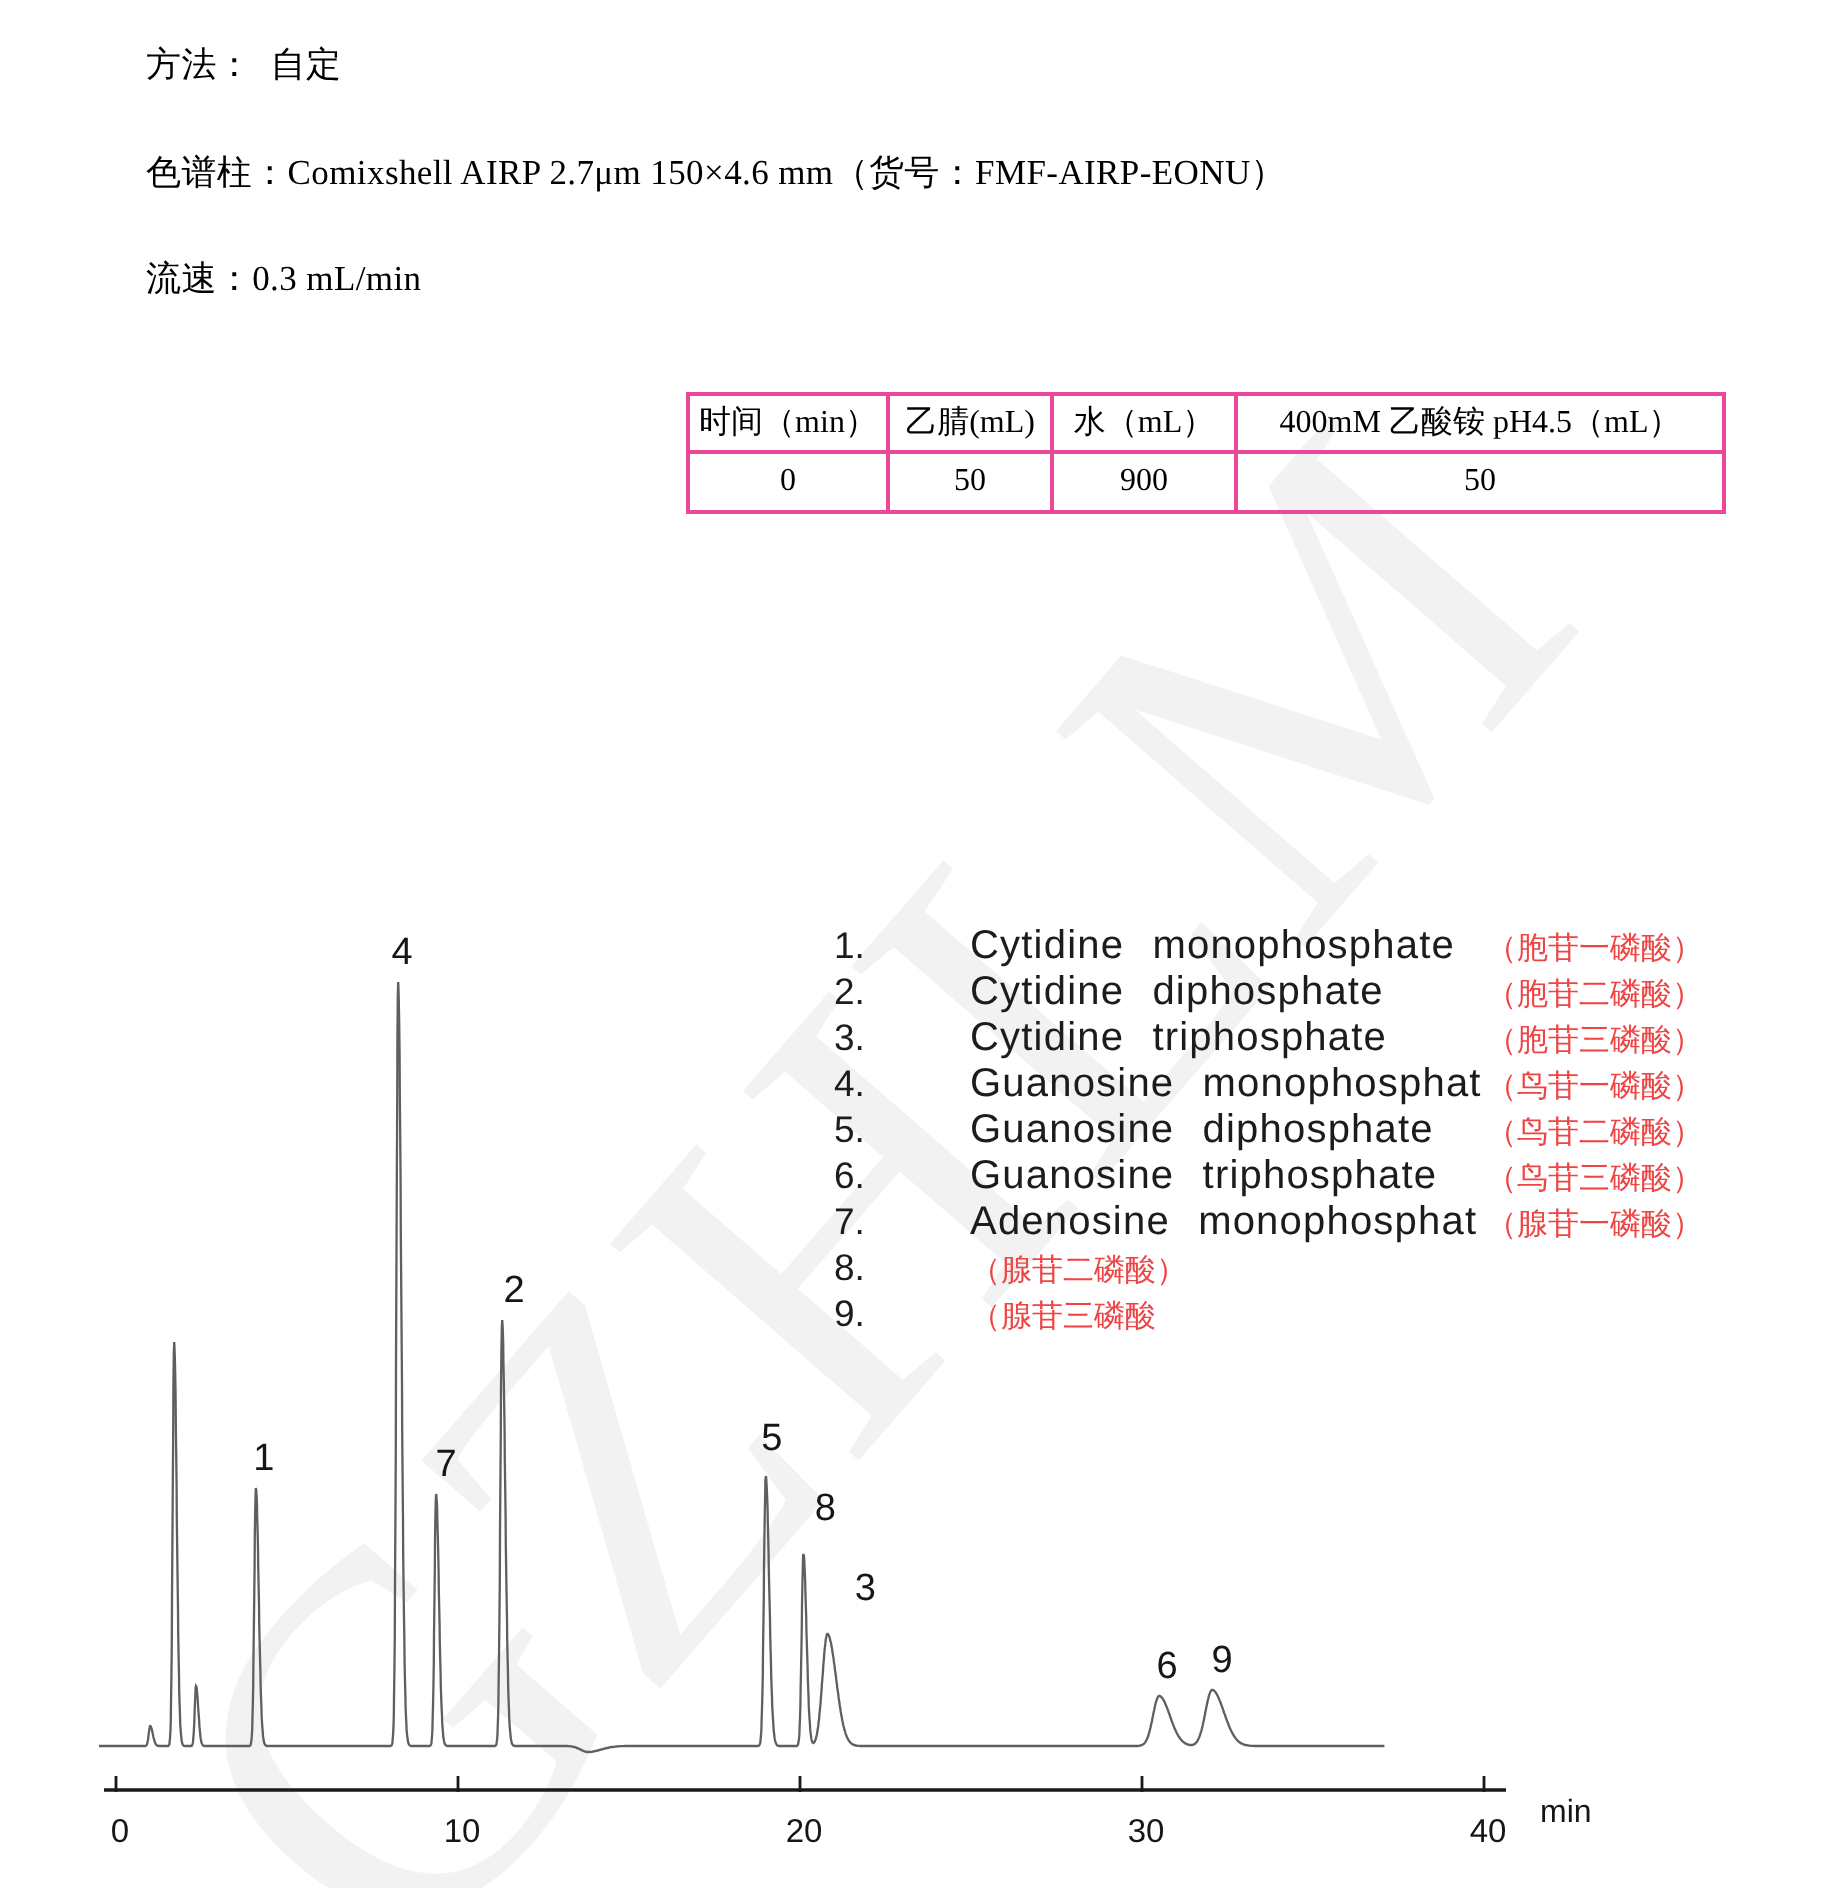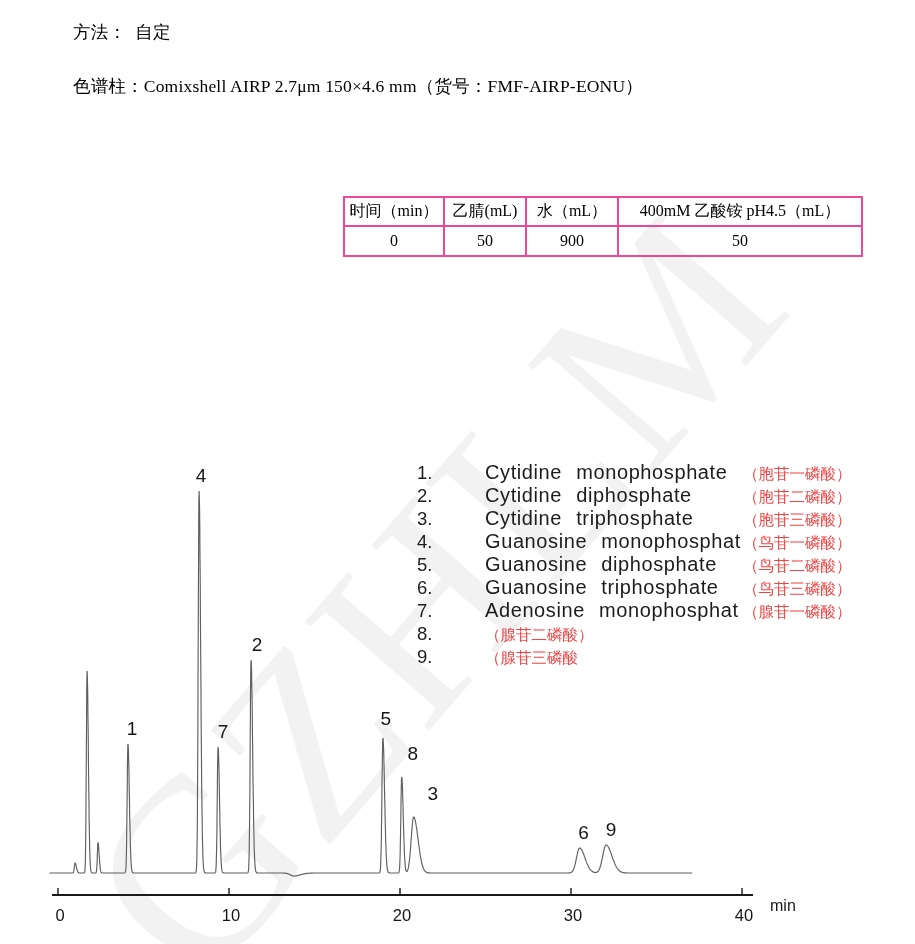--- a/index.html
+++ b/index.html
@@ -56,20 +56,21 @@
   .axis-unit{font-family:"Liberation Sans","DejaVu Sans",sans-serif;font-size:16px;fill:#161616;}
 </style>
 </head>
 <body>
 
 <div class="watermark">GZHLM</div>
 
 <div class="method-info">
   <div class="method-line">方法：  自定</div>
   <div class="method-line">色谱柱：Comixshell AIRP 2.7μm 150×4.6 mm（货号：FMF-AIRP-EONU）</div>
+  <div class="method-line">流速：0.3 mL/min</div>
 </div>
 
 <table class="gradient-table">
   <colgroup>
     <col style="width:100px">
       <col style="width:82px">
       <col style="width:92px">
       <col style="width:244px">
   </colgroup>
   <thead>

